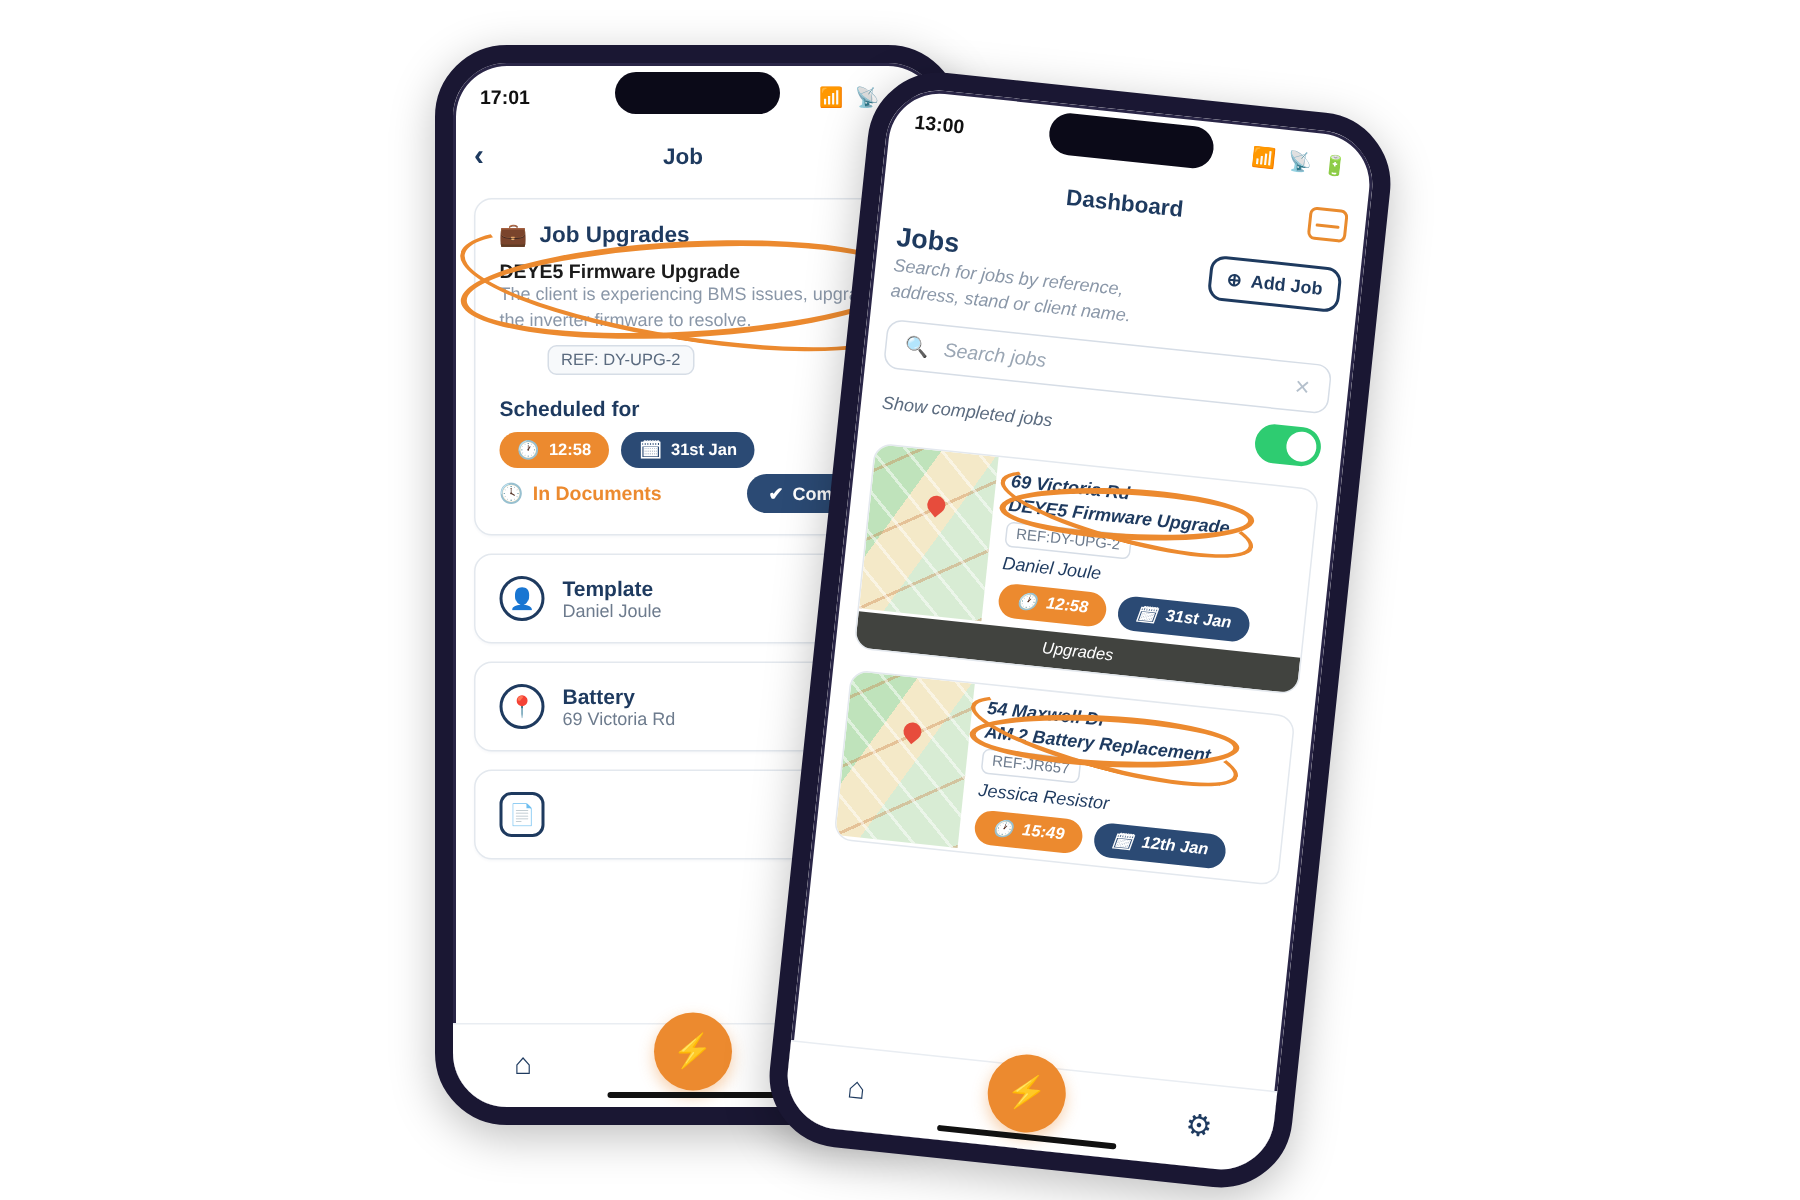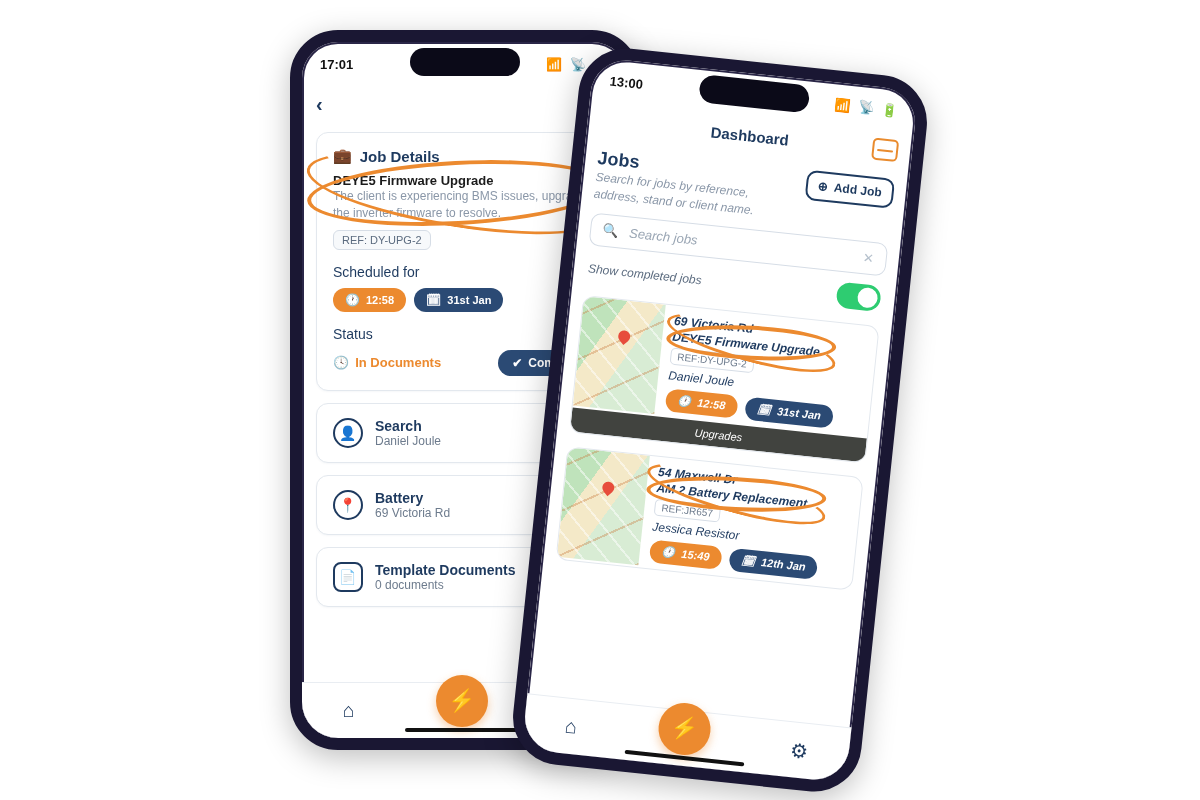--- a/index.html
+++ b/index.html
@@ -68,23 +68,23 @@
     box-shadow:0 1px 2px rgba(30,58,95,.04);
   }
   .section-title {
     display:flex; align-items:center; gap:8px;
     font-weight:700; color:#1e3a5f; font-size:15px; margin-bottom:8px;
   }
   .muted { color:#8a97a8; font-size:12px; line-height:1.4; }
   .ref-chip {
     display:inline-block; margin-top:8px;
     border:1px solid #d6dde6; border-radius:6px;
-    padding:3px 8px; font-size:11px; color:#5b6b7f; background:#f7f9fb;
-  }
-  .sub-heading{font-weight:400;color:#1e3a5f;font-size:14px;margin:14px 0 8px;}
+    padding:3px 8px; font-size:11px; color:#5b6b7f; background:#f7f9fb;margin-left:32px;
+  }
+  .sub-heading{font-weight:700;color:#1e3a5f;font-size:14px;margin:14px 0 8px;}
   .pill-row{display:flex;gap:8px;}
   .pill{
     display:flex;align-items:center;gap:6px;
     border-radius:18px; padding:5px 12px;
     font-size:11px; font-weight:600;
   }
   .pill.orange{background:#ec8a2f;color:#fff;}
   .pill.navy  {background:#2b4a74;color:#fff;}
   .pill .ic{font-size:12px;}
   .status-row{display:flex;align-items:center;justify-content:space-between;margin-top:4px;}
@@ -184,84 +184,80 @@
       <span>📶</span>
       <span>📡</span>
       <span>🔋</span>
     </span>
   </div>
 
   <div class="screen scroll">
 
     <div class="nav">
       <span class="back-chevron">‹</span>
+      <span class="nav-title">Job</span>
       <span class="chat-icon">
         <span class="chat-badge">0</span>
       </span>
     </div>
 
     <div class="card" style="position:relative;">
       <div class="section-title">
         <span>💼</span>
-        <span>Job Details</span>
+        <span>Job Upgrades</span>
       </div>
       <div style="font-weight:700;font-size:13px;color:#1b1b1b;">DEYE5 Firmware Upgrade</div>
       <div class="muted">The client is experiencing BMS issues, upgrade the inverter firmware to resolve.</div>
       <span class="ref-chip">REF: DY-UPG-2</span>
 
       <div class="sub-heading">Scheduled for</div>
       <div class="pill-row">
         <span class="pill orange">
           <span class="ic">🕐</span>
           <span>12:58</span>
         </span>
         <span class="pill navy">
           <span class="ic">🗓</span>
           <span>31st Jan</span>
         </span>
       </div>
 
-      <div class="sub-heading">Status</div>
       <div class="status-row">
         <span class="status-text">
           <span>🕓</span>
           <span>In Documents</span>
         </span>
         <button class="btn-navy">
           <span>✔</span>
           <span>Complete</span>
         </button>
       </div>
 
       
       <div class="scribble" style="left:-10px;top:28px;width:300px;height:64px;"></div>
     </div>
 
     <div class="card info-row">
       <div class="ico">👤</div>
       <div>
-        <div class="lbl">Search</div>
+        <div class="lbl">Template</div>
         <div class="val">Daniel Joule</div>
       </div>
     </div>
 
     <div class="card info-row">
       <div class="ico">📍</div>
       <div>
         <div class="lbl">Battery</div>
         <div class="val">69 Victoria Rd</div>
       </div>
     </div>
 
     <div class="card info-row">
       <div class="ico" style="border-radius:8px;">📄</div>
-      <div>
-        <div class="lbl">Template Documents</div>
-        <div class="val">0 documents</div>
-      </div>
     </div>
   </div>
 
   <div class="tabbar">
     <span class="tab">⌂</span>
     <span class="fab">⚡</span>
     <span class="tab">⚙</span>
     <div class="home-indicator"></div>
   </div>
 </div>

